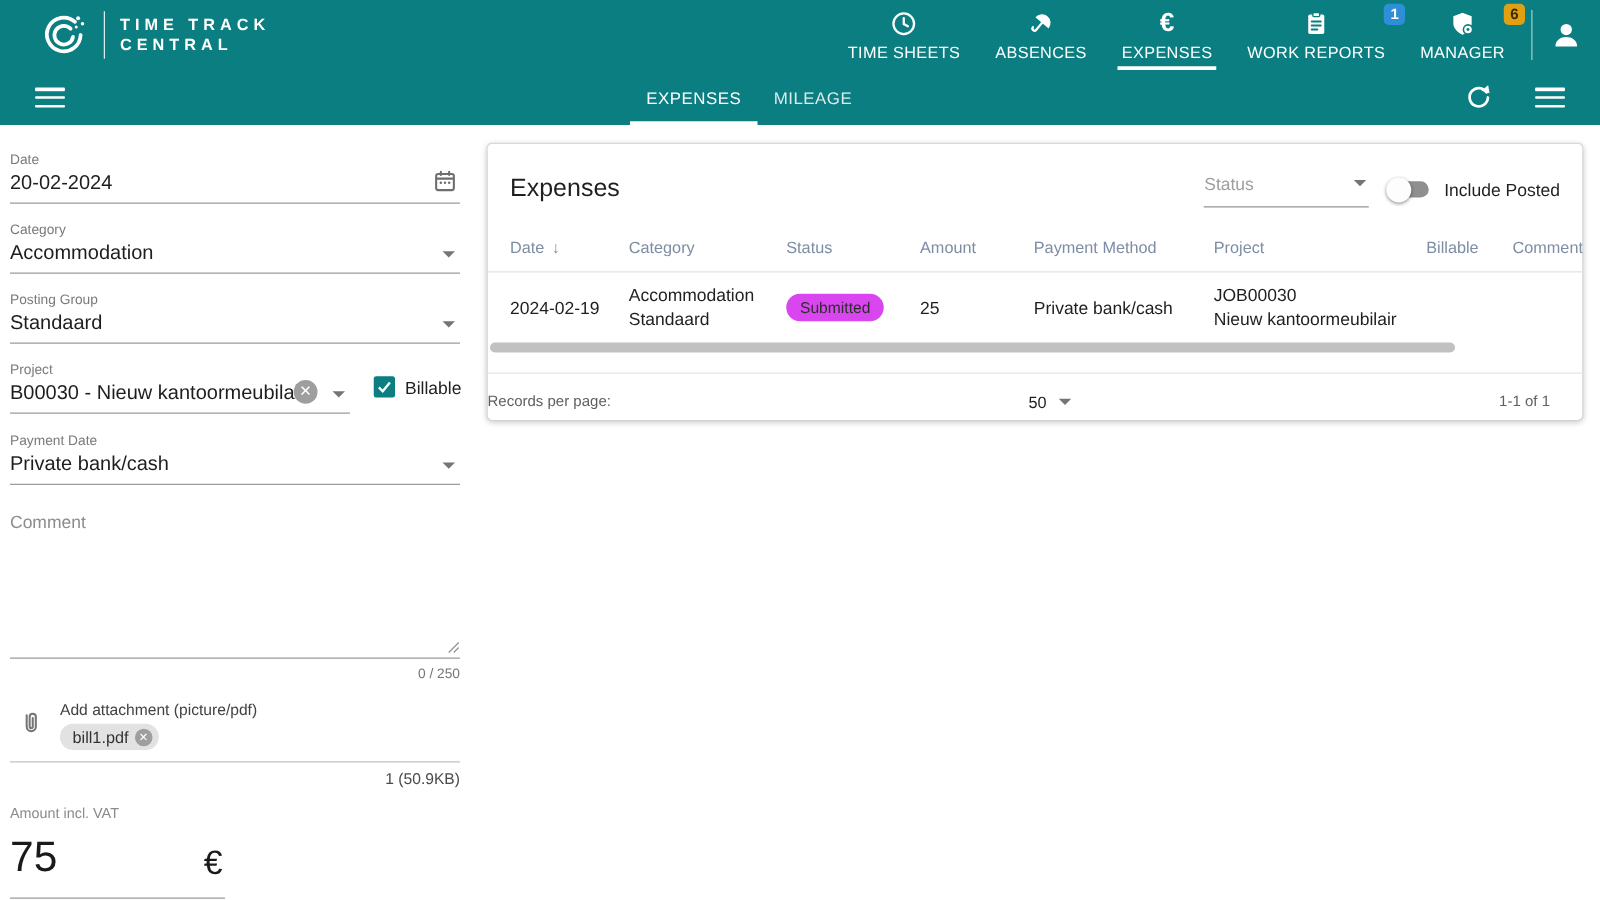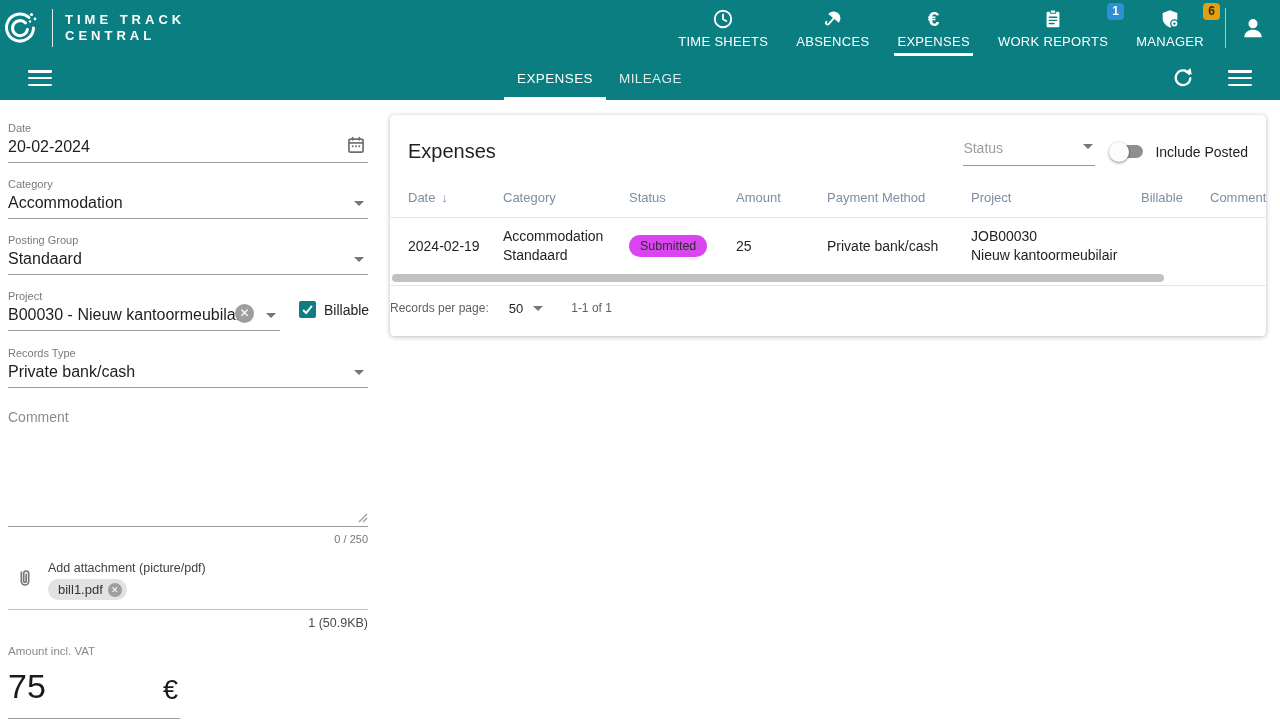--- a/index.html
+++ b/index.html
@@ -1,21 +1,21 @@
 <!DOCTYPE html>
 <html><head>
 <meta charset="utf-8">
 <style>
   * { margin:0; padding:0; box-sizing:border-box; }
   html,body { width:1280px; height:720px; overflow:hidden; background:#ffffff;
               font-family:"Liberation Sans", sans-serif; }
 
   
   .topbar { height:56px; background:#0a7e81; display:flex; align-items:center; color:#fff; }
-  .logo { display:flex; align-items:center; gap:12px; padding-left:0; }
+  .logo { display:flex; align-items:center; gap:12px; padding-left:31px; }
   .logo-mark { width:40px; height:40px; }
   .logo-sep { width:1px; height:38px; background:rgba(255,255,255,.85); }
   .logo-text { font-size:13px; font-weight:bold; letter-spacing:4px; line-height:16px; white-space:nowrap; }
   .top-nav { margin-left:auto; display:flex; align-items:stretch; gap:22px; }
   .nav-item { position:relative; height:56px; display:flex; flex-direction:column; align-items:center;
               justify-content:center; gap:4px; padding:0 3px; cursor:pointer; }
   .nav-item .nlabel { font-size:13px; letter-spacing:.3px; white-space:nowrap; }
   .nav-item.active { border-bottom:3px solid #fff; padding-top:3px; }
   .nav-icon { width:22px; height:22px; display:flex; align-items:center; justify-content:center; }
   .euro-glyph { font-size:21px; font-weight:bold; line-height:20px; }
@@ -95,21 +95,21 @@
   .thead { margin-top:24px; color:#7d8da3; font-size:13px; padding-bottom:12px; border-bottom:1px solid #e4e4e4; }
   .th { white-space:nowrap; overflow:hidden; }
   .sort-arrow { font-size:13px; margin-left:6px; }
   .trow { padding-top:9px; padding-bottom:9px; min-height:56px; align-items:center; font-size:14px; color:#1f1f1f; }
   .cell-2line div { line-height:19px; white-space:nowrap; }
   .status-pill { display:inline-block; background:#d946ef; color:#2e2e2e; font-size:12.5px;
                  padding:4px 11px; border-radius:11px; }
   .hscroll { height:8px; margin:0 2px; position:relative; }
   .hscroll .thumb { position:absolute; left:0; top:0; height:8px; width:772px; background:#c1c1c1; border-radius:4px; cursor:grab; }
   .card-foot { border-top:1px solid #e6e6e6; height:45px; display:flex; align-items:center;
-               justify-content:flex-start; padding-right:48px; margin-top:3px; }
+               justify-content:space-between; padding-right:26px; margin-top:16px; }
   .foot-label { font-size:12px; color:#5f5f5f; }
   .per-page { display:flex; align-items:center; gap:10px; margin-left:20px; cursor:pointer; }
   .per-page .val { font-size:13px; color:#1f1f1f; }
   .range { font-size:12px; color:#5f5f5f; margin-left:28px; }
 
   svg { display:block; }
 </style>
 </head>
 <body>
 
@@ -258,21 +258,21 @@
       <span class="checkbox">
         <svg viewBox="0 0 17 17" width="15" height="15">
             <polyline points="3.5,9 7,12.5 13.5,4.5" fill="none" stroke="#fff" stroke-width="2.2"></polyline>
           </svg>
       </span>
       <span class="billable-label">Billable</span>
     </div>
   </div>
 
   <div class="field payment-field">
-    <span class="flabel">Records Type</span>
+    <span class="flabel">Payment Date</span>
     <span class="fvalue">Private bank/cash</span>
     <span class="caret"></span>
   </div>
 
   <span class="comment-label">Comment</span>
   <div class="comment-box">
     <span></span>
     <span class="resize-handle">
       <svg viewBox="0 0 10 10" width="10" height="10">
           <path d="M1 9 L9 1 M5 9 L9 5" stroke="#9a9a9a" stroke-width="1.2"></path>

